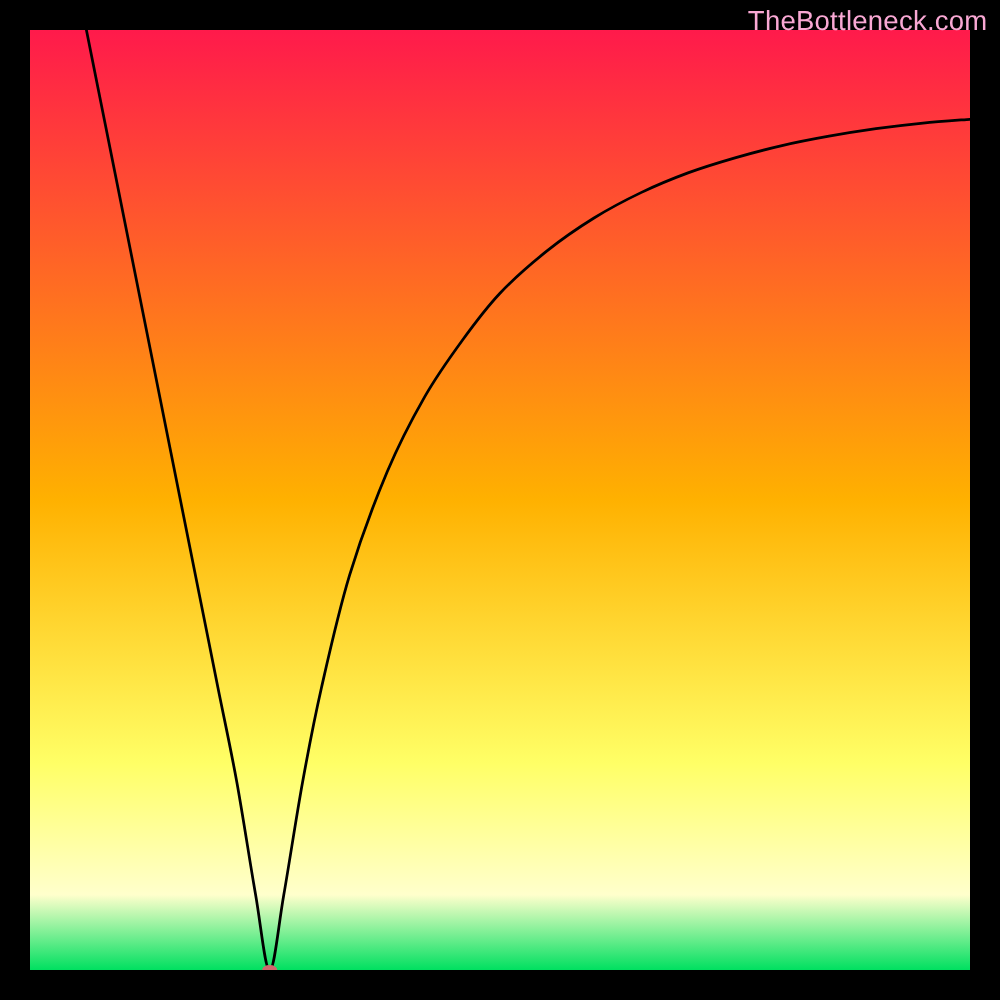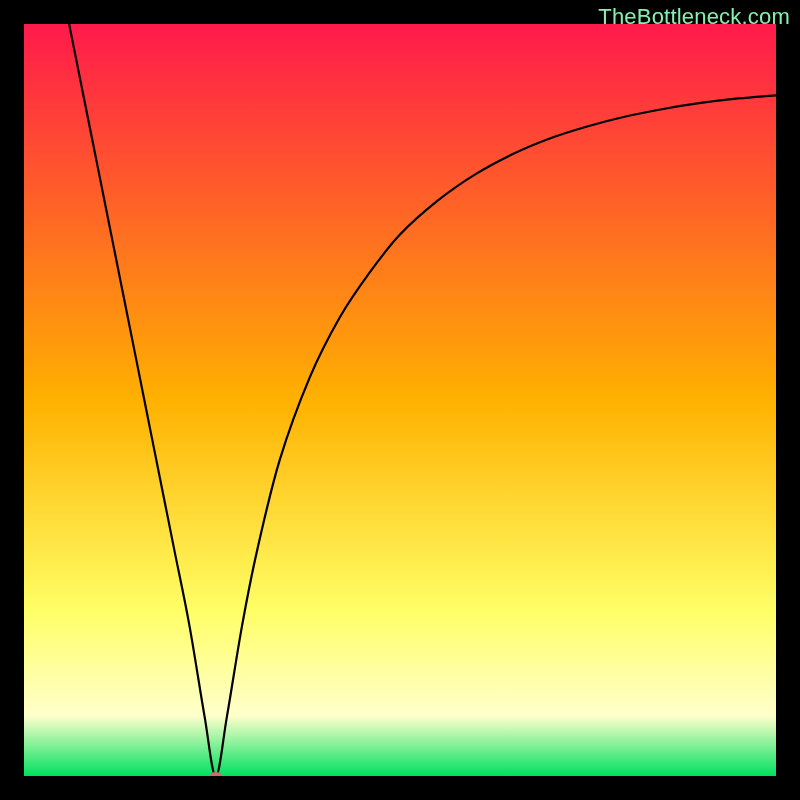--- a/index.html
+++ b/index.html
@@ -23,21 +23,21 @@
     position: absolute;
     left: 0;
     top: 0;
     width: 752px;
     height: 752px;
   }
   .watermark {
     position: absolute;
     top: 4px;
     right: 10px;
-    color: #86efac;
+    color: #f9a8d4;
     font-size: 22px;
     font-weight: 500;
     letter-spacing: 0.2px;
     font-family: Arial, Helvetica, sans-serif;
   }
   svg {
     display: block;
   }
 </style>
 </head>

